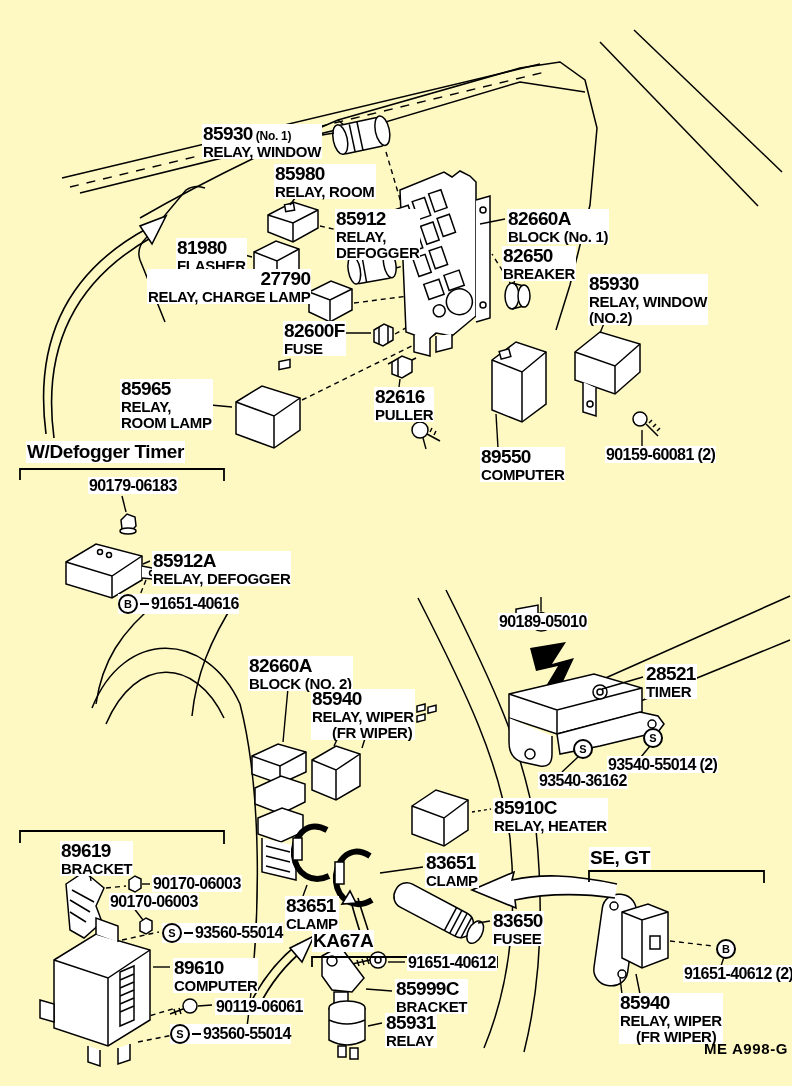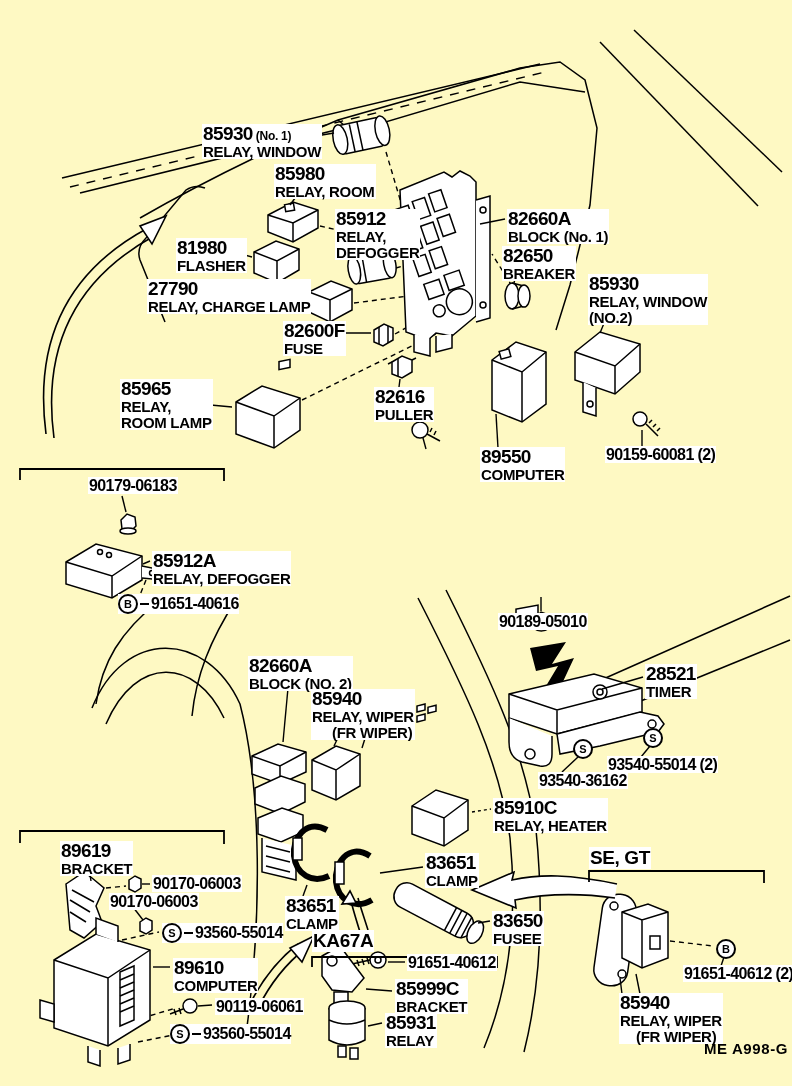--- a/index.html
+++ b/index.html
@@ -322,21 +322,21 @@
       <div class="pdesc">BLOCK (No. 1)</div>
     </div>
     <div class="plabel" style="position: absolute; left: 502px; top: 246px;">
       <div class="pnum"><span>82650</span></div>
       <div class="pdesc">BREAKER</div>
     </div>
     <div class="plabel" style="position: absolute; left: 176px; top: 238px;">
       <div class="pnum"><span>81980</span></div>
       <div class="pdesc">FLASHER</div>
     </div>
-    <div class="plabel" style="position: absolute; left: 147px; top: 279px;">
+    <div class="plabel" style="position: absolute; left: 147px; top: 269px; text-align: right;">
       <div class="pnum"><span>27790</span></div>
       <div class="pdesc">RELAY, CHARGE LAMP</div>
     </div>
     <div class="plabel" style="position: absolute; left: 283px; top: 321px;">
       <div class="pnum"><span>82600F</span></div>
       <div class="pdesc">FUSE</div>
     </div>
     <div class="plabel" style="position: absolute; left: 588px; top: 274px;">
       <div class="pnum"><span>85930</span></div>
       <div class="pdesc">RELAY, WINDOW</div>
@@ -450,16 +450,17 @@
       <span>93560-55014</span>
     </div>
     <div class="flabel" style="position: absolute; left: 170px; top: 1024px;">
       <span class="fsym">S</span>
       <span class="fdash"></span>
       <span>93560-55014</span>
     </div>
     <div class="sym" style="position: absolute; left: 573px; top: 739px;">S</div>
     <div class="sym" style="position: absolute; left: 643px; top: 728px;">S</div>
     <div class="sym" style="position: absolute; left: 716px; top: 939px;">B</div>
+    <div class="shead" style="position: absolute; left: 26px; top: 441px;">W/Defogger Timer</div>
     <div class="shead" style="position: absolute; left: 312px; top: 930px;">KA67A</div>
     <div class="shead" style="position: absolute; left: 589px; top: 847px;">SE, GT</div>
     <div class="footer" style="position: absolute; left: 704px; top: 1040px;">ME A998-G</div>
   </div>
 
 </body></html>

